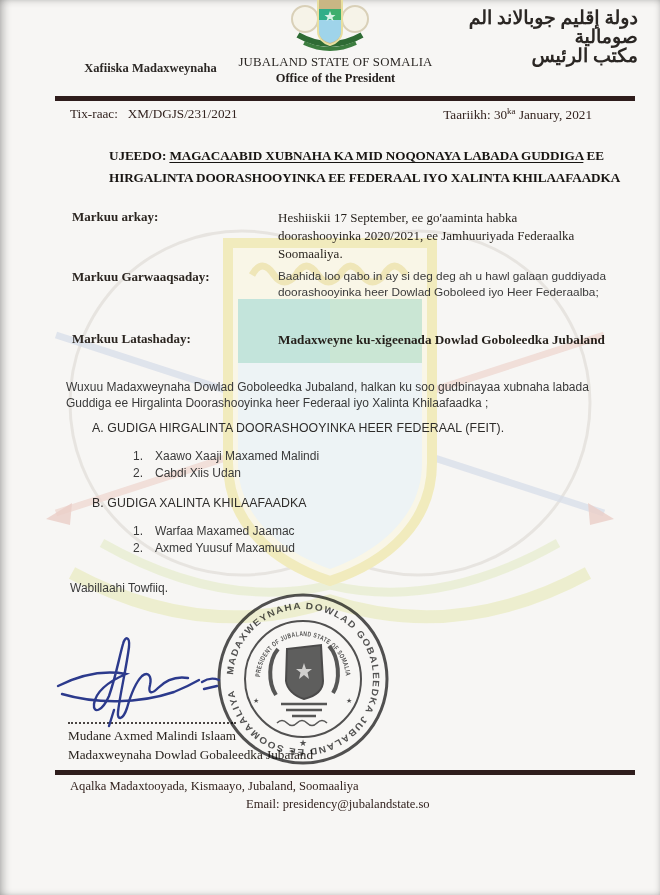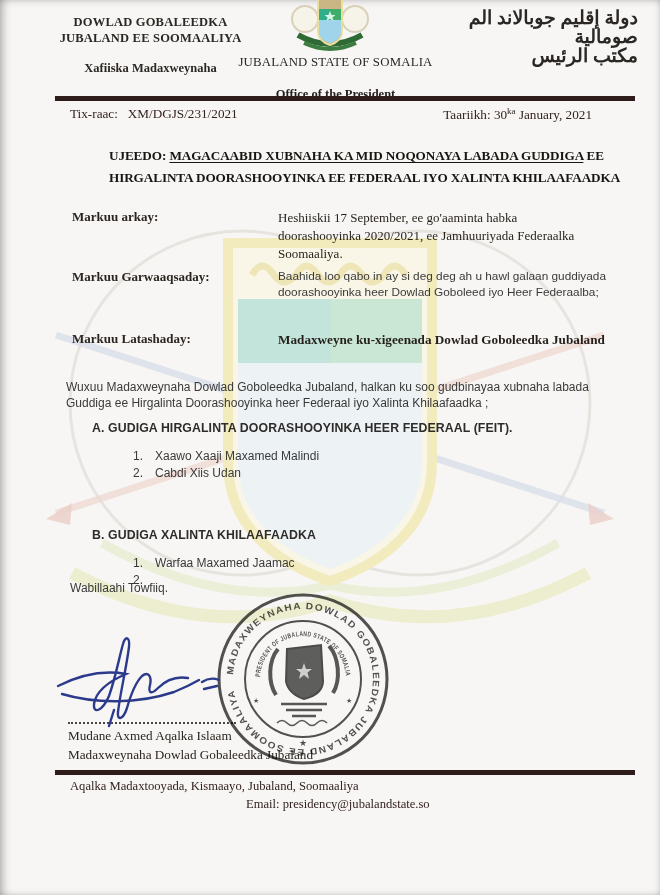--- a/index.html
+++ b/index.html
@@ -13,21 +13,21 @@
                inset 0 -5px 7px -5px rgba(0,0,0,.15);
   }
   .abs{position:absolute;}
   
   .hdr-left{left:48px;top:15px;width:205px;text-align:center;font-weight:bold;
     font-size:12.5px;line-height:15.5px;letter-spacing:.2px;color:#2b2724;z-index:1;}
   .hdr-office-so{left:48px;top:61px;width:205px;text-align:center;font-weight:bold;
     font-size:12.5px;color:#2b2724;z-index:1;}
   .hdr-center{left:228px;top:55px;width:215px;text-align:center;z-index:1;}
   .hdr-center .l1{font-size:12.8px;letter-spacing:.2px;color:#2b2724;}
-  .hdr-center .l2{font-size:12.5px;font-weight:bold;margin-top:17px;color:#241f1d;}
+  .hdr-center .l2{font-size:12.5px;font-weight:bold;margin-top:1px;color:#241f1d;}
   .hdr-ar{right:22px;top:8px;width:210px;text-align:right;direction:rtl;
     font-weight:bold;font-size:19px;line-height:19px;color:#2b2724;z-index:1;}
   .emblem{left:288px;top:-5px;z-index:1;}
   .rule{background:#2f1d1c;height:5px;left:55px;width:580px;z-index:1;}
   .rule1{top:96px;} .rule2{top:770px;}
   
   .meta{left:70px;top:106px;width:522px;display:flex;justify-content:space-between;
     font-size:13.2px;color:#33231f;z-index:1;}
   sup{font-size:9px;}
   
@@ -41,22 +41,22 @@
   .clause .val{position:absolute;left:278px;top:0;}
   .c1{top:209px;} .c1 .val{width:318px;font-weight:normal;font-size:13px;line-height:18px;color:#241f1a;}
   .c2{top:269px;} .c2 .val{width:352px;font-size:11.8px;line-height:15.5px;color:#3a3a3a;
     font-family:"Liberation Sans",sans-serif;}
   .c3{top:331px;} .c3 .val{width:330px;font-weight:bold;font-size:13.2px;line-height:18px;color:#241f1a;}
   
   .bodypar{left:66px;top:380px;width:566px;font-size:12px;line-height:15.5px;
     color:#3a3a3a;z-index:1;font-family:"Liberation Sans",sans-serif;}
   
   .committee{z-index:1;font-family:"Liberation Sans",sans-serif;}
-  .commA{left:92px;top:421px;} .commB{left:92px;top:496px;margin-top:32px;}
-  .comm-title{font-weight:bold;font-size:12.3px;color:#2e2c2a;letter-spacing:.1px;}
+  .commA{left:92px;top:421px;} .commB{left:92px;top:496px;}
+  .comm-title{font-weight:normal;font-size:12.3px;color:#2e2c2a;letter-spacing:.1px;}
   .members{margin:13px 0 0 41px;}
   .member{display:grid;grid-template-columns:22px auto;font-size:12px;
     line-height:17px;color:#3a3a3a;}
   
   .salutation{left:70px;top:581px;font-size:12px;color:#3a3a3a;z-index:1;
     font-family:"Liberation Sans",sans-serif;}
   .sig-svg{left:52px;top:622px;z-index:3;}
   .sig-line{left:68px;top:722px;width:168px;border-top:2.5px dotted #4a4543;z-index:1;}
   .signer{left:68px;top:727px;width:300px;font-size:13.2px;line-height:18.5px;
     color:#2b2520;z-index:1;}
@@ -86,24 +86,20 @@
     <path d="M60 330 Q180 398 288 372 Q396 398 516 330" fill="none" stroke="#d9e6b0" stroke-width="9" opacity=".8"></path>
 
     <path d="M186 30 L390 30 L390 250 C390 308 348 348 288 368 C228 348 186 308 186 250 Z" fill="#fbf7dc" stroke="#ece188" stroke-width="10"></path>
     <path d="M196 86 L380 86 L380 150 L196 150 Z" fill="#9fd8b6"></path>
     <path d="M196 86 L288 86 L288 150 L196 150 Z" fill="#8ed4c4" opacity=".9"></path>
     <path d="M196 150 L380 150 L380 250 C380 300 342 336 288 356 C234 336 196 300 196 250 Z" fill="#e4f1f6"></path>
 
     <path d="M210 62 q10 -18 22 0 q10 14 22 0 q10 -18 22 0 q10 14 22 0 q10 -18 22 0 q10 14 22 0 q10 -18 22 0" fill="none" stroke="#e8d77e" stroke-width="7"></path>
   </svg>
 
-  <div class="abs hdr-left">
-    <div>DOWLAD GOBALEEDKA</div>
-    <div>JUBALAND EE SOOMAALIYA</div>
-  </div>
   <div class="abs hdr-office-so">Xafiiska Madaxweynaha</div>
 
   <svg class="abs emblem" width="84" height="62" viewBox="0 0 84 62">
     <circle cx="17" cy="24" r="13" fill="#f6f3e8" stroke="#d9d0b8" stroke-width="2"></circle>
     <circle cx="67" cy="24" r="13" fill="#f6f3e8" stroke="#d9d0b8" stroke-width="2"></circle>
     <path d="M10 40 Q42 58 74 40" fill="none" stroke="#2e6b34" stroke-width="6"></path>
     <path d="M16 48 Q42 60 68 48" fill="none" stroke="#3c7d3f" stroke-width="4"></path>
     <path d="M30 2 L54 2 L54 36 C54 43 49 48 42 50 C35 48 30 43 30 36 Z" fill="#c9b684" stroke="#e8df9f" stroke-width="2"></path>
     <rect x="31" y="14" width="22" height="11" fill="#2fae89"></rect>
     <rect x="42" y="14" width="11" height="11" fill="#44ae67" opacity=".8"></rect>
@@ -179,39 +175,40 @@
       <span>B.</span>
       <span>GUDIGA XALINTA KHILAAFAADKA</span>
     </div>
     <div class="members">
       <div class="member">
         <span>1.</span>
         <span>Warfaa Maxamed Jaamac</span>
       </div>
       <div class="member">
         <span>2.</span>
+        <span>Axmed Yuusuf Maxamuud</span>
       </div>
     </div>
   </div>
 
   <div class="abs salutation">Wabillaahi Towfiiq.</div>
 
   <svg class="abs sig-svg" width="200" height="108" viewBox="0 0 200 108">
     <g fill="none" stroke="#2c3a8c" stroke-width="2.4" stroke-linecap="round">
       <path d="M6 64 C28 53 52 48 74 52 C60 58 44 68 42 82 C41 92 50 90 57 74 C64 54 67 36 71 22 C73 14 78 14 77 25 C74 48 68 72 66 90 C65 99 71 98 75 86 C79 72 84 60 90 54 C96 49 100 54 98 63 C96 71 99 73 106 66 C114 58 124 54 136 56"></path>
       <path d="M10 72 C44 82 86 82 122 70 C132 66 140 62 147 58"></path>
       <path d="M62 88 L57 104"></path>
       <path d="M150 60 C156 56 162 56 167 58"></path>
       <path d="M152 67 L165 64"></path>
     </g>
   </svg>
 
   <div class="abs sig-line"></div>
   <div class="abs signer">
-    <div>Mudane Axmed Aqalka Islaam</div>
+    <div>Mudane Axmed Malindi Islaam</div>
     <div>Madaxweynaha Dowlad Gobaleedka Jubaland</div>
   </div>
 
   <svg class="abs stamp" width="176" height="176" viewBox="0 0 176 176">
     <defs>
       <path id="outerRing" d="M18 88 A70 70 0 1 1 158 88 A70 70 0 1 1 18 88"></path>
       <path id="innerArc" d="M45 88 A43 43 0 1 1 131 88"></path>
     </defs>
     <circle cx="88" cy="88" r="84" fill="none" stroke="#353535" stroke-width="3"></circle>
     <circle cx="88" cy="88" r="58" fill="none" stroke="#353535" stroke-width="2"></circle>

